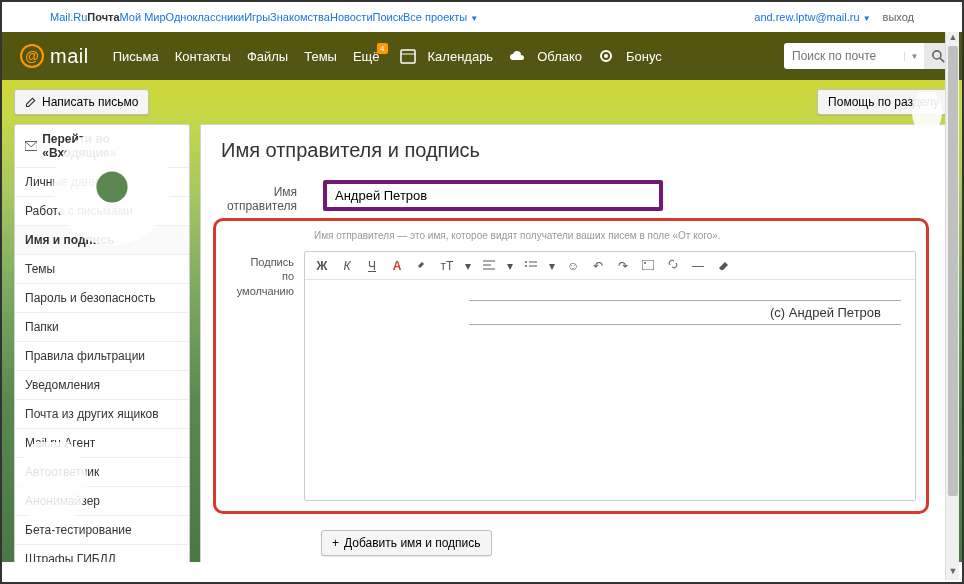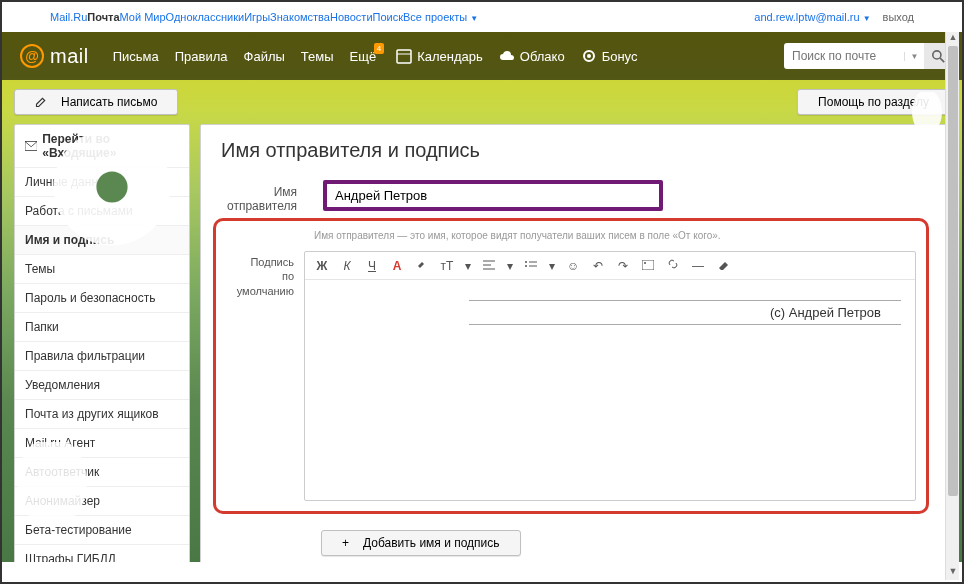--- a/index.html
+++ b/index.html
@@ -23,29 +23,29 @@
 .flower4 { right: 5px; bottom: 30px; width: 70px; height: 70px; }
 
 .header { height: 48px; background: rgba(0,0,0,0.6); display: flex; align-items: center; padding: 0 10px 0 18px; color: #fff; font-size: 13px; }
 .logo { display: flex; align-items: center; gap: 6px; margin-right: 24px; }
 .logo-at { width: 24px; height: 24px; border: 2px solid #ff9900; border-radius: 50%; display: flex; align-items: center; justify-content: center; color: #ff9900; font-weight: bold; font-size: 14px; }
 .logo-text { font-size: 20px; font-weight: 300; letter-spacing: 0.5px; }
 .nav { display: flex; gap: 16px; }
 .nav-item { cursor: pointer; white-space: nowrap; position: relative; }
 .badge { position: absolute; top: -6px; right: -8px; background: #ff9900; color: #fff; font-size: 8px; padding: 1px 3px; border-radius: 2px; }
 .nav2 { display: flex; gap: 16px; margin-left: 20px; align-items: center; }
-.nav2-item { display: flex; align-items: center; gap: 5px; cursor: pointer; }
+.nav2-item { display: flex; align-items: center; gap: 12px; cursor: pointer; }
 .nav2-item svg { width: 16px; height: 16px; fill: #fff; }
 .search-box { margin-left: auto; display: flex; align-items: center; background: #fff; border-radius: 3px; height: 26px; }
 .search-box input { border: none; outline: none; padding: 0 8px; width: 120px; font-size: 12px; background: transparent; }
 .search-box .dd { width: 20px; text-align: center; color: #888; border-left: 1px solid #ddd; font-size: 8px; cursor: pointer; }
 .search-box .mag { width: 28px; text-align: center; cursor: pointer; background: #e8e8e8; height: 100%; display: flex; align-items: center; justify-content: center; border-radius: 0 3px 3px 0; }
 
 .action-row { height: 44px; display: flex; align-items: center; padding: 0 12px; justify-content: space-between; }
-.btn { background: #f5f5f5; border: 1px solid #c0c0c0; border-radius: 3px; padding: 5px 20px; font-size: 12px; display: inline-flex; align-items: center; gap: 14px; cursor: pointer; box-shadow: 0 1px 1px rgba(0,0,0,0.1); }
+.btn { background: #f5f5f5; border: 1px solid #c0c0c0; border-radius: 3px; padding: 5px 10px; font-size: 12px; display: inline-flex; align-items: center; gap: 5px; cursor: pointer; box-shadow: 0 1px 1px rgba(0,0,0,0.1); }
 
 .layout { display: flex; padding: 0 12px; gap: 10px; }
 .sidebar { width: 176px; background: #fff; border: 1px solid #d0d0d0; border-radius: 2px; }
 .sidebar-item { padding: 7px 10px; font-size: 12px; color: #333; border-bottom: 1px solid #eee; cursor: pointer; }
 .sidebar-item.bold { font-weight: bold; display: flex; align-items: center; gap: 5px; }
 .sidebar-item.active-side { font-weight: bold; background: #fafafa; }
 .sidebar-item:last-child { border-bottom: none; }
 
 .main { flex: 1; background: #fff; border: 1px solid #d0d0d0; border-radius: 2px; padding: 14px 20px; min-height: 420px; }
 .page-title { font-size: 20px; font-weight: normal; color: #333; margin-bottom: 18px; }
@@ -121,21 +121,21 @@
       </svg>
   </div>
 
   <div class="header">
     <div class="logo">
       <div class="logo-at">@</div>
       <span class="logo-text">mail</span>
     </div>
     <div class="nav">
       <span class="nav-item">Письма</span>
-      <span class="nav-item">Правила</span>
+      <span class="nav-item">Контакты</span>
       <span class="nav-item">Файлы</span>
       <span class="nav-item">Темы</span>
       <span class="nav-item"><span>Ещё</span><span class="badge">4</span></span>
     </div>
     <div class="nav2">
       <span class="nav2-item">
         <svg viewBox="0 0 16 16">
             <rect x="1" y="2" width="14" height="13" rx="1" fill="none" stroke="#fff" stroke-width="1.5"></rect>
             <line x1="1" y1="6" x2="15" y2="6" stroke="#fff"></line>
           </svg>

